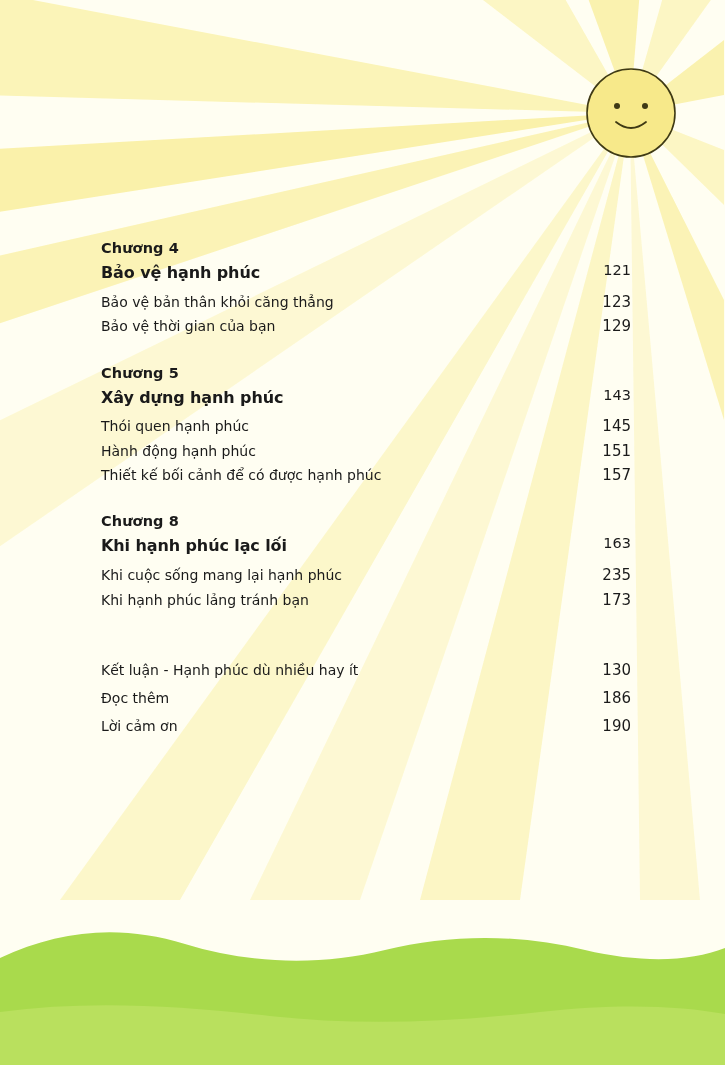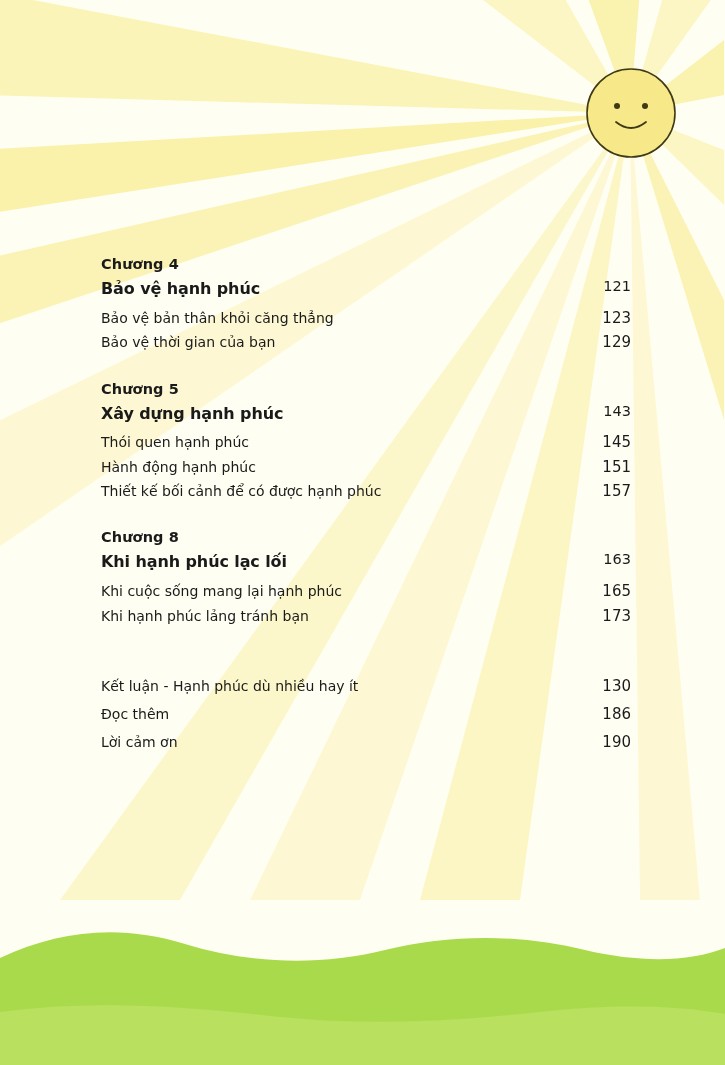--- a/index.html
+++ b/index.html
@@ -27,21 +27,21 @@
     inset: 0;
     width: 725px;
     height: 1065px;
     z-index: 0;
   }
 
   
   .toc {
     position: absolute;
     left: 101px;
-    top: 256px;
+    top: 240px;
     width: 530px;
     z-index: 5;
   }
   .chapter-block {
     margin-bottom: 26px;
   }
   .chapter-kicker {
     font-family: "DejaVu Sans", sans-serif;
     font-weight: bold;
     font-size: 14.5px;
@@ -171,21 +171,21 @@
     </div>
 
     <div class="chapter-block">
       <div class="chapter-kicker">Chương 8</div>
       <div class="row title">
         <span class="label">Khi hạnh phúc lạc lối</span>
         <span class="page-num">163</span>
       </div>
       <div class="row entry">
         <span class="label">Khi cuộc sống mang lại hạnh phúc</span>
-        <span class="page-num">165</span>
+        <span class="page-num">235</span>
       </div>
       <div class="row entry">
         <span class="label">Khi hạnh phúc lảng tránh bạn</span>
         <span class="page-num">173</span>
       </div>
     </div>
 
     <div class="tail-block">
       <div class="row entry">
         <span class="label">Kết luận - Hạnh phúc dù nhiều hay ít</span>

